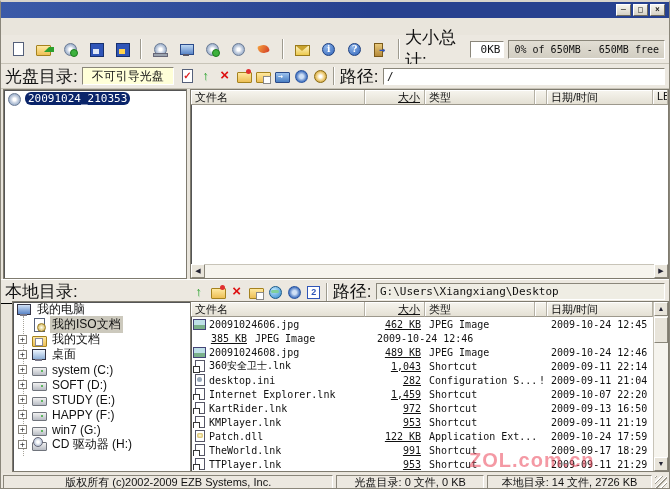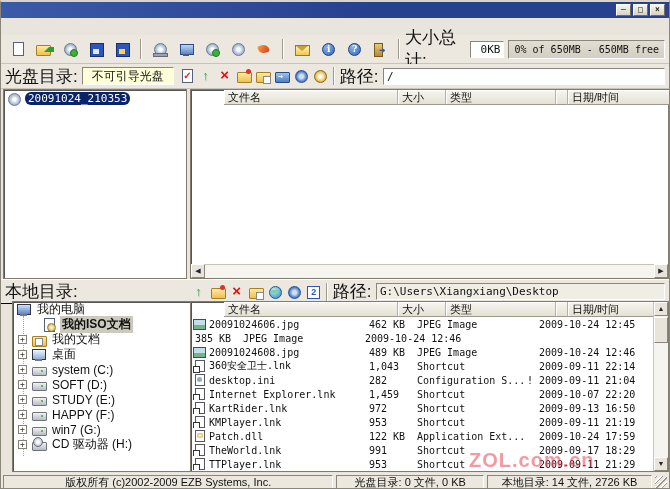--- a/index.html
+++ b/index.html
@@ -32,23 +32,23 @@
   .pathbox.white{background:#fff;}
   .pathbox.grey{background:#efede4;}
   .vsep{width:2px;height:18px;border-left:1px solid #9e9a8e;border-right:1px solid #fff;margin:0 5px 0 3px;}
   
   .panel{position:absolute;background:#fff;border:1px solid #7f7b6f;box-shadow:inset 1px 1px 0 #555 ;}
   .disc-tree{left:2px;top:87px;width:184px;height:190px;}
   .disc-list{left:189px;top:87px;width:479px;height:190px;}
   .local-tree{left:2px;top:299px;width:184px;height:171px;overflow:hidden;margin-left:9px;}
   .local-list{left:189px;top:299px;width:479px;height:171px;overflow:hidden;}
   
-  .lheader{display:flex;height:15px;background:#e9e6dc;margin-left:33px;}
+  .lheader{display:flex;height:15px;background:#e9e6dc;}
   .hcell{background:linear-gradient(#f7f5ef,#e4e0d4);border-right:1px solid #b4b0a4;border-bottom:1px solid #9c988c;box-shadow:inset 1px 1px 0 #fff;font-size:11px;padding:0 4px;white-space:nowrap;overflow:hidden;flex:none;}
-  .c-name{width:174px;}.c-size{width:48px;text-align:left;}.c-type{width:110px;}.c-attr{width:12px;padding:0 1px;}.c-date{width:106px;}.c-lb{flex:1;}
+  .c-name{width:174px;}.c-size{width:60px;text-align:right;text-decoration:underline;}.c-type{width:110px;}.c-attr{width:12px;padding:0 1px;}.c-date{width:106px;}.c-lb{flex:1;}
   .frow{display:flex;align-items:center;height:14px;font:10px "DejaVu Sans Mono",monospace;white-space:nowrap;}
   .fc{flex:none;overflow:hidden;padding:0 4px;}
   .fc.fname{display:flex;align-items:center;padding-left:2px;}
   
   .hscroll{position:absolute;left:0;bottom:0;width:100%;height:14px;background:#f6f4ee;border-top:1px solid #c8c4b8;}
   .vscroll{position:absolute;right:0;top:0;width:15px;height:100%;background:#f6f4ee;border-left:1px solid #c8c4b8;}
   .sbtn{position:absolute;width:14px;height:14px;background:#e8e4da;border:1px solid;border-color:#fff #8a867a #8a867a #fff;font-size:7px;color:#223;text-align:center;line-height:12px;}
   .sb-left{left:0;bottom:0;}.sb-right{right:0;bottom:0;}
   .sb-up{top:0;right:0;}.sb-down{bottom:0;right:0;}
   .sthumb{position:absolute;right:0;top:15px;width:14px;height:26px;background:#e8e4da;border:1px solid;border-color:#fff #8a867a #8a867a #fff;}
@@ -275,21 +275,21 @@
     <span class="lbl">路径:</span>&nbsp;
     <span class="pathbox grey">G:\Users\Xiangxiang\Desktop</span>
   </div>
 
   <div class="panel local-tree" id="local-tree">
     <div class="vline"></div>
   <div class="trow" style="padding-left: 3px;">
         <span class="g g-computer"></span>
         <span class="tlabel">我的电脑</span>
       </div>
-      <div class="trow sel" style="padding-left: 15px; font-weight: bold;">
+      <div class="trow sel" style="padding-left: 5px;">
         <span class="expander blank"></span>
         <span class="g g-iso-doc"></span>
         <span class="tlabel">我的ISO文档</span>
       </div>
       <div class="trow" style="padding-left: 5px;">
         <span class="expander">+</span>
         <span class="g g-documents"></span>
         <span class="tlabel">我的文档</span>
       </div>
       <div class="trow" style="padding-left: 5px;">

